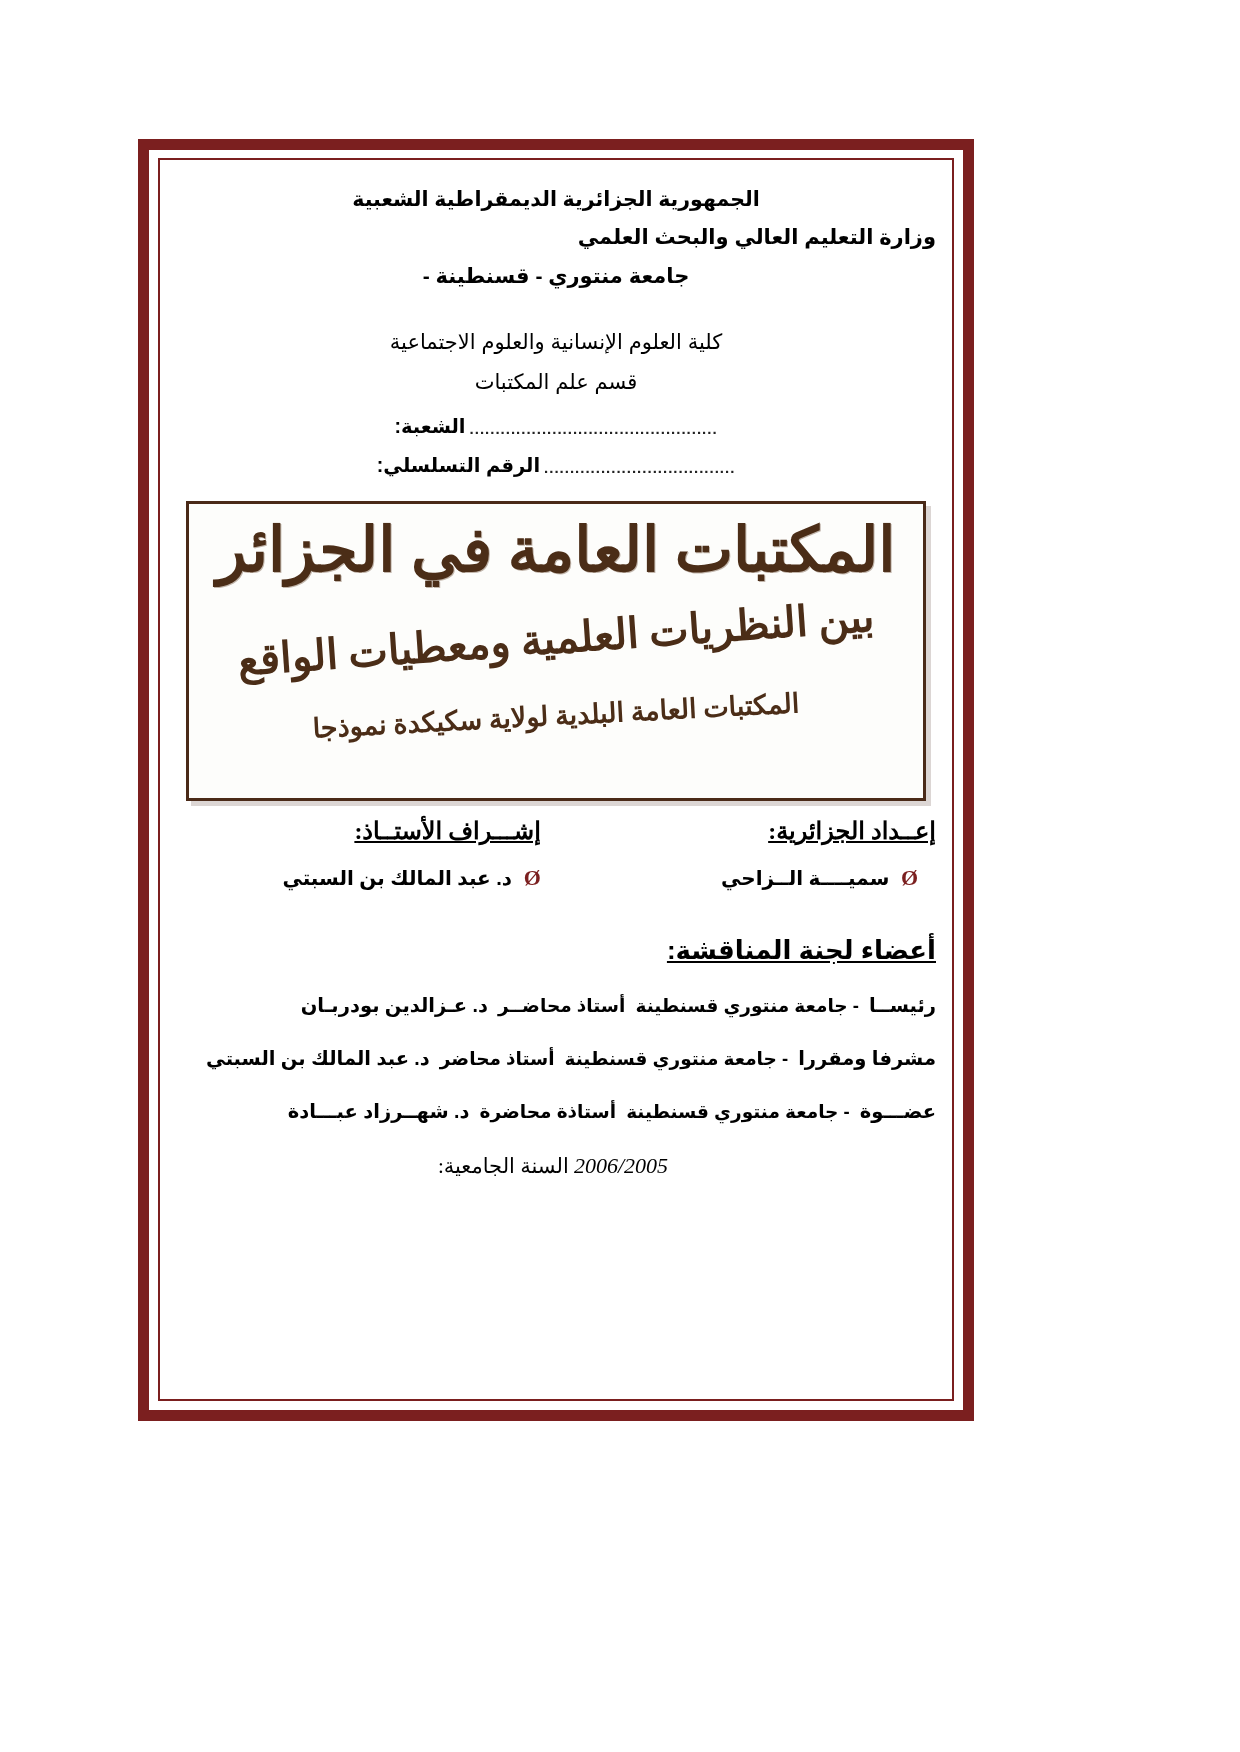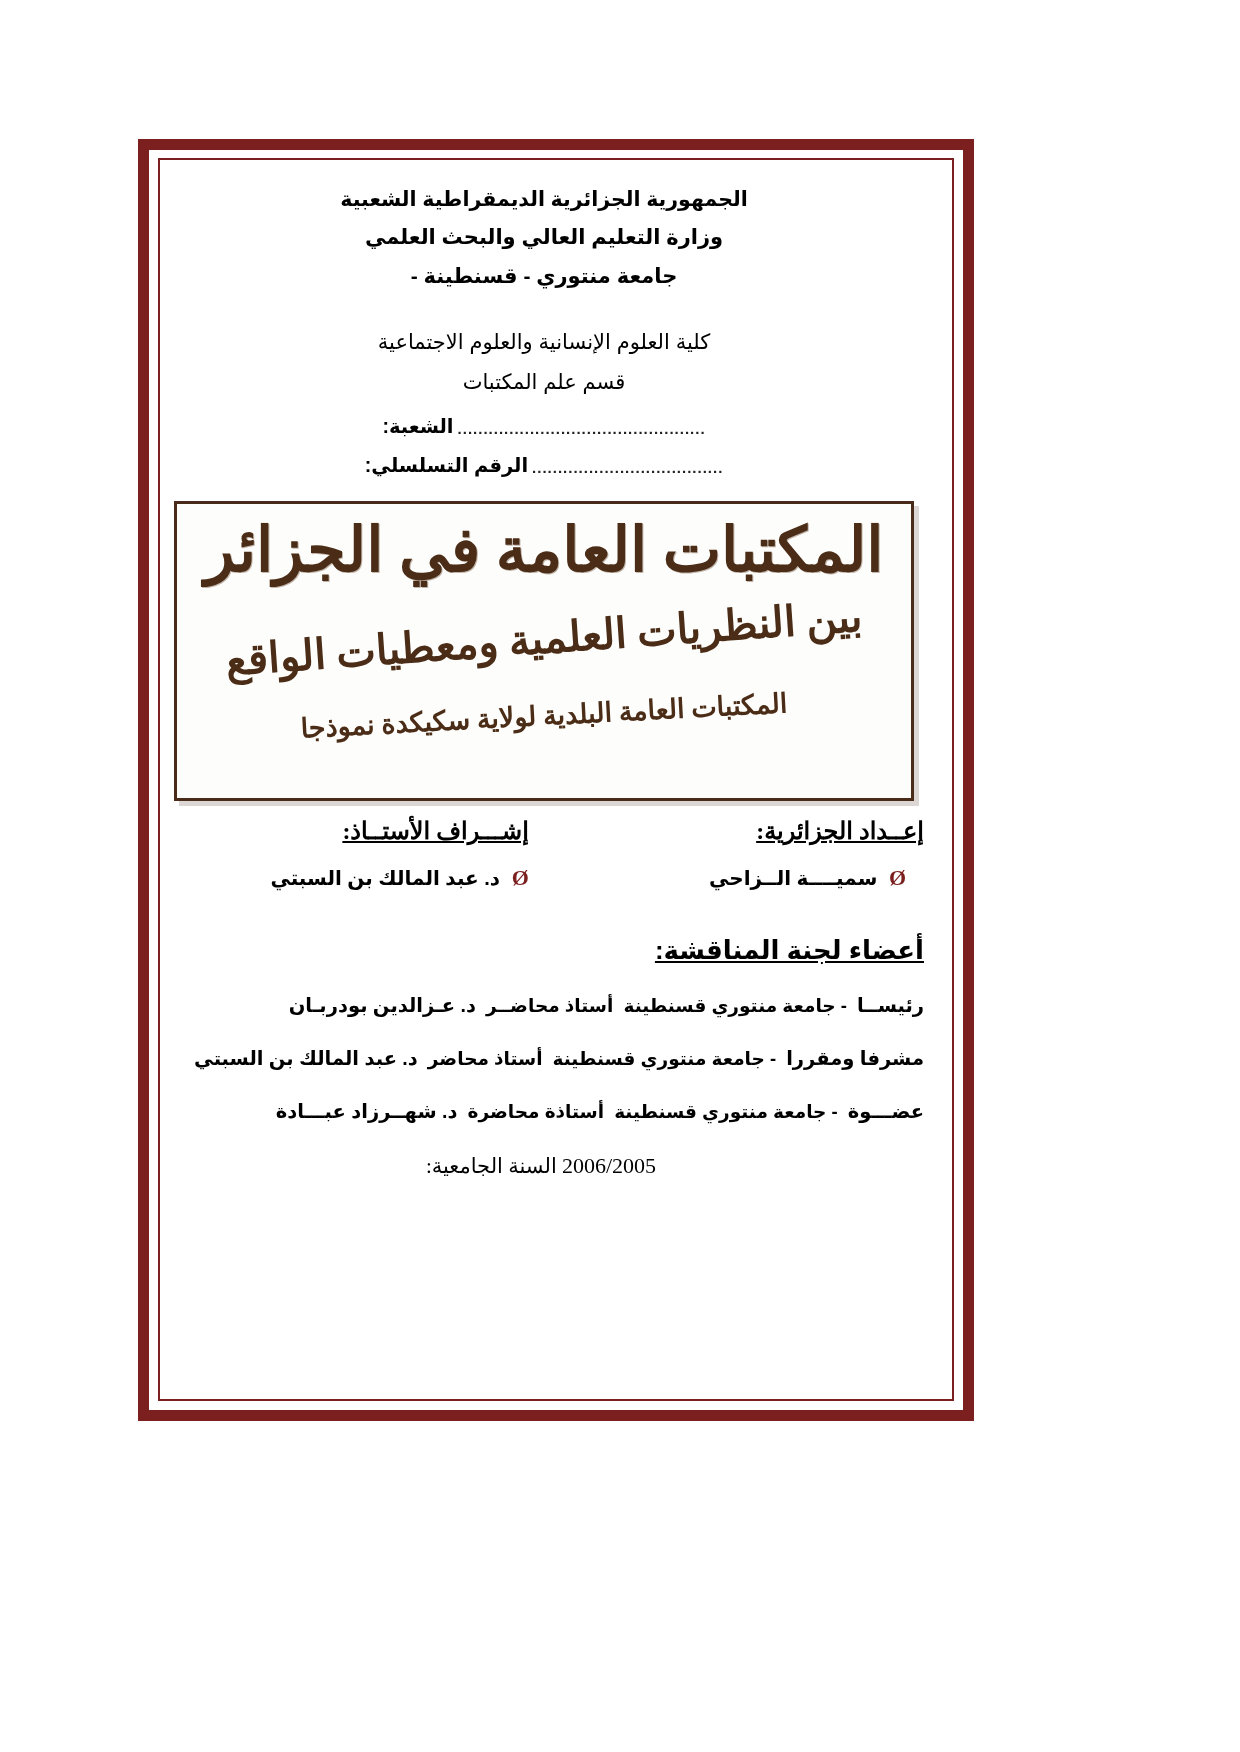--- a/index.html
+++ b/index.html
@@ -38,37 +38,37 @@
     left: 158px;
     top: 158px;
     width: 796px;
     height: 1243px;
     border: 2px solid #7b1f1f;
     box-sizing: border-box;
   }
 
   .content {
     position: absolute;
-    left: 164px;
+    left: 176px;
     top: 180px;
     width: 760px;
     height: 1200px;
     box-sizing: border-box;
   }
 
   
   .hdr {
     text-align: center;
     font-size: 21px;
     line-height: 1.85;
     font-weight: bold;
     font-family: "Liberation Sans", "DejaVu Sans", sans-serif;
   }
   .hdr .l1 { font-size: 20.5px; }
-  .hdr .l2 { font-size: 21px; }
+  .hdr .l2 { font-size: 21px; text-align: right; }
   .hdr .l3 { font-size: 21px; }
 
   .faculty {
     margin-top: 26px;
     text-align: center;
     font-size: 21px;
     line-height: 1.9;
     font-weight: normal;
     font-family: "Liberation Sans", "DejaVu Sans", sans-serif;
   }
@@ -222,20 +222,21 @@
   .jury-row .univ { font-size: 18.5px; white-space: nowrap; }
   .jury-row .role { white-space: nowrap; }
 
   .year {
     margin-top: 6px;
     text-align: center;
     font-size: 21px;
     font-family: "Liberation Serif", "DejaVu Serif", serif;
   }
   .year .yr {
+    font-style: italic;
     font-size: 22px;
     margin-right: 6px;
   }
 </style>
 </head>
 <body>
 
 <div class="page">
 
   <div class="frame-outer"></div>

